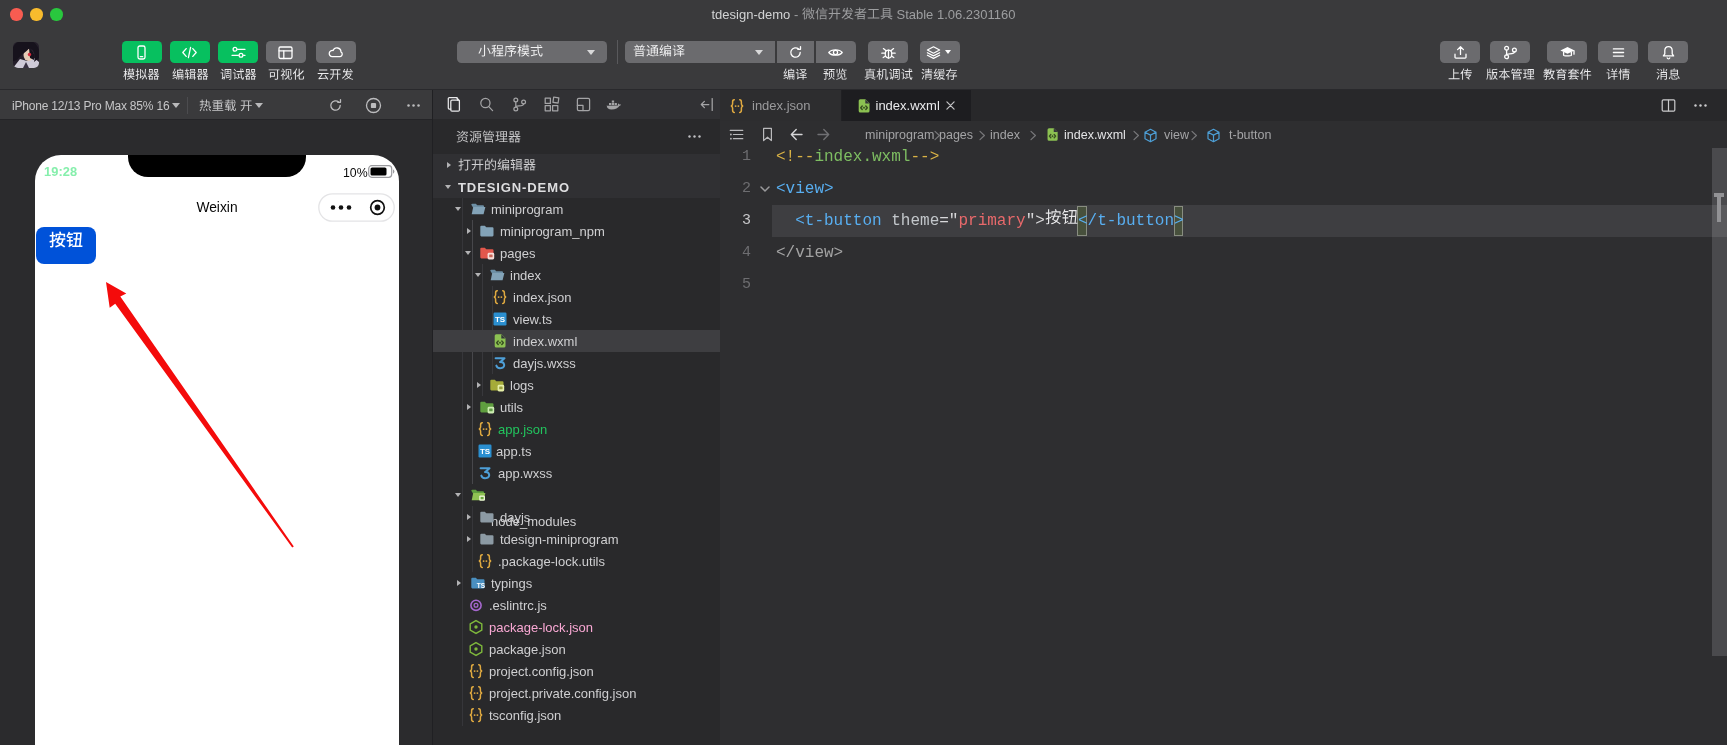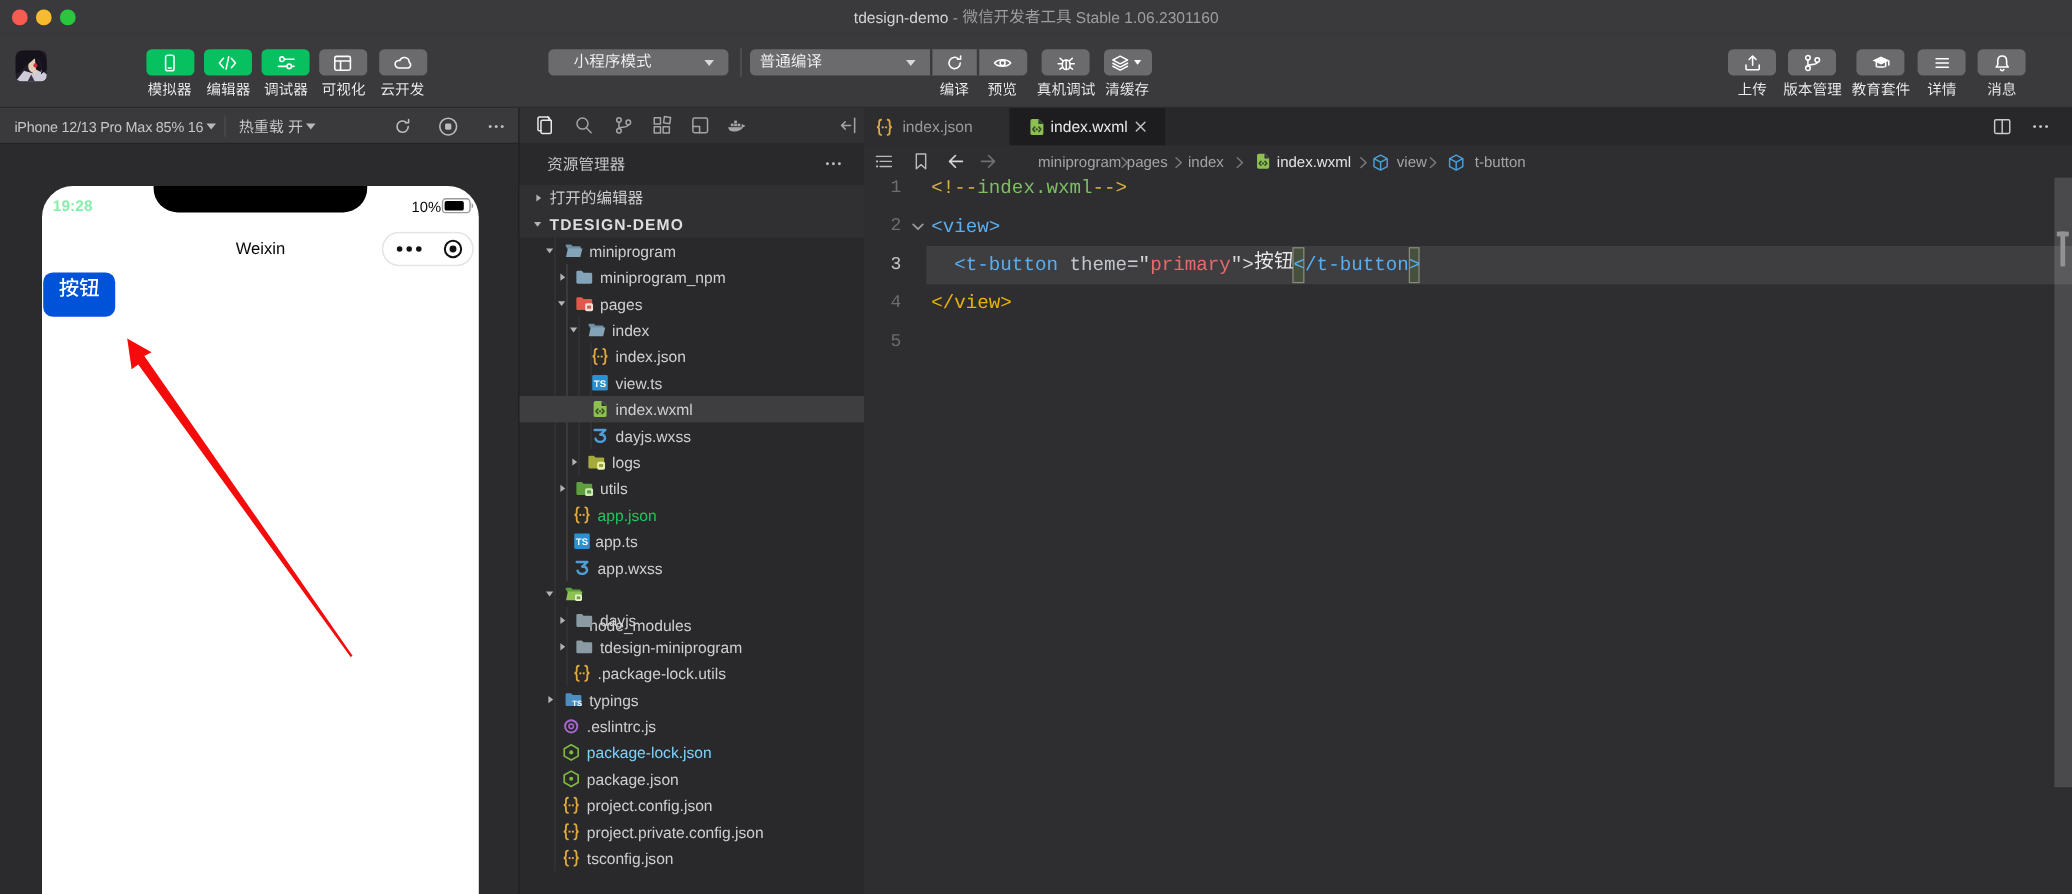--- a/index.html
+++ b/index.html
@@ -537,21 +537,21 @@
 <div class="abs" style="left:491px;top:575.5px;font-size:13px;color:#cfcfd1;white-space:nowrap">typings</div>
 <svg class="abs" style="left:468px;top:597px" width="16" height="16" viewBox="0 0 16 16">
     <circle cx="8" cy="8.3" r="5.1" fill="none" stroke="#a668cf" stroke-width="1.6"></circle>
     <circle cx="8" cy="8.3" r="1.9" fill="none" stroke="#a668cf" stroke-width="1.3"></circle>
   </svg>
 <div class="abs" style="left:489px;top:597.5px;font-size:13px;color:#cfcfd1;white-space:nowrap">.eslintrc.js</div>
 <svg class="abs" style="left:468px;top:619px" width="16" height="16" viewBox="0 0 16 16">
     <path d="M8 1.6 L13.8 4.9 V11.1 L8 14.4 L2.2 11.1 V4.9 Z" fill="none" stroke="#7fb93c" stroke-width="1.4"></path>
     <circle cx="8" cy="8" r="1.7" fill="#7fb93c"></circle>
   </svg>
-<div class="abs" style="left:489px;top:619.5px;font-size:13px;color:#7dd3fc;white-space:nowrap">package-lock.json</div>
+<div class="abs" style="left:489px;top:619.5px;font-size:13px;color:#f9a8d4;white-space:nowrap">package-lock.json</div>
 <svg class="abs" style="left:468px;top:641px" width="16" height="16" viewBox="0 0 16 16">
     <path d="M8 1.6 L13.8 4.9 V11.1 L8 14.4 L2.2 11.1 V4.9 Z" fill="none" stroke="#7fb93c" stroke-width="1.4"></path>
     <circle cx="8" cy="8" r="1.7" fill="#7fb93c"></circle>
   </svg>
 <div class="abs" style="left:489px;top:641.5px;font-size:13px;color:#cfcfd1;white-space:nowrap">package.json</div>
 <svg class="abs" style="left:468px;top:663px" width="16" height="16" viewBox="0 0 16 16">
     <g fill="none" stroke="#dfa940" stroke-width="1.5" stroke-linecap="round">
       <path d="M5.3 1.8 C3.7 1.8 3.6 2.8 3.6 4.2 V6 C3.6 7.1 2.9 7.8 1.9 8 C2.9 8.2 3.6 8.9 3.6 10 V12 C3.6 13.4 3.7 14.4 5.3 14.4"></path>
       <path d="M10.7 1.8 C12.3 1.8 12.4 2.8 12.4 4.2 V6 C12.4 7.1 13.1 7.8 14.1 8 C13.1 8.2 12.4 8.9 12.4 10 V12 C12.4 13.4 12.3 14.4 10.7 14.4"></path>
     </g>
@@ -674,21 +674,21 @@
     <path d="M4 6 L8 10 L12 6"></path>
   </svg>
 <div class="abs" style="left:776px;top:141px;height:32px;line-height:32px;white-space:pre;font-family:'Liberation Mono',monospace;font-size:16px"><span style="color:#d9b245">&lt;!--</span><span style="color:#7ebe62">index.wxml</span><span style="color:#d9b245">--&gt;</span></div>
 <div class="abs" style="left:776px;top:173px;height:32px;line-height:32px;white-space:pre;font-family:'Liberation Mono',monospace;font-size:16px"><span style="color:#58aef0">&lt;view&gt;</span></div>
 <div class="abs" style="left:776px;top:205px;height:32px;line-height:32px;white-space:pre;font-family:'Liberation Mono',monospace;font-size:16px">  <span style="color:#58aef0">&lt;t-button</span> <span style="color:#c2c6ca">theme</span><span style="color:#d8d8da">="</span><span style="color:#e8696b">primary</span><span style="color:#d8d8da">"&gt;</span><span style="display:inline-block;width:33.1px;vertical-align:baseline;line-height:0;position:relative;top:3px"><svg width="34" height="20" viewBox="0 0 34 20">
         <g fill="#e8e8ea" transform="translate(0,15.0)">
           <use href="#r按" transform="translate(0.1,0) scale(0.01640,-0.01640)"></use>
           <use href="#r钮" transform="translate(16.7,0) scale(0.01640,-0.01640)"></use>
         </g>
       </svg></span><span style="color:#58aef0">&lt;/t-button&gt;</span></div>
-<div class="abs" style="left:776px;top:237px;height:32px;line-height:32px;white-space:pre;font-family:'Liberation Mono',monospace;font-size:16px"><span style="color:#eab308">&lt;/view&gt;</span></div>
+<div class="abs" style="left:776px;top:237px;height:32px;line-height:32px;white-space:pre;font-family:'Liberation Mono',monospace;font-size:16px"><span style="color:#a3a3a3">&lt;/view&gt;</span></div>
 <div class="abs" style="left:1712px;top:148px;width:15px;height:508px;background:#4a4a4d"></div>
 <div class="abs" style="left:1712px;top:205px;width:15px;height:32px;background:#5a5a5d"></div>
 <div class="abs" style="left:1713.5px;top:193px;width:10px;height:4px;background:#929295"></div>
 <div class="abs" style="left:1716.5px;top:193px;width:4px;height:29px;background:#929295"></div>
 <svg width="0" height="0" style="position:absolute">
     <defs>
       <path id="r上" d="M427 825V43H51V-32H950V43H506V441H881V516H506V825Z"></path>
       <path id="r云" d="M165 760V684H842V760ZM141 -44C182 -27 240 -24 791 24C815 -16 836 -52 852 -83L924 -41C874 53 773 199 688 312L620 277C660 222 705 157 746 94L243 56C323 152 404 275 471 401H945V478H56V401H367C303 272 219 149 190 114C158 73 135 46 112 40C123 16 137 -26 141 -44Z"></path>
       <path id="r件" d="M317 341V268H604V-80H679V268H953V341H679V562H909V635H679V828H604V635H470C483 680 494 728 504 775L432 790C409 659 367 530 309 447C327 438 359 420 373 409C400 451 425 504 446 562H604V341ZM268 836C214 685 126 535 32 437C45 420 67 381 75 363C107 397 137 437 167 480V-78H239V597C277 667 311 741 339 815Z"></path>
       <path id="r传" d="M266 836C210 684 116 534 18 437C31 420 52 381 60 363C94 398 128 440 160 485V-78H232V597C272 666 308 741 337 815ZM468 125C563 67 676 -23 731 -80L787 -24C760 3 721 35 677 68C754 151 838 246 899 317L846 350L834 345H513L549 464H954V535H569L602 654H908V724H621L647 825L573 835L545 724H348V654H526L493 535H291V464H472C451 393 429 327 411 275H769C725 225 671 164 619 109C587 131 554 152 523 171Z"></path>

